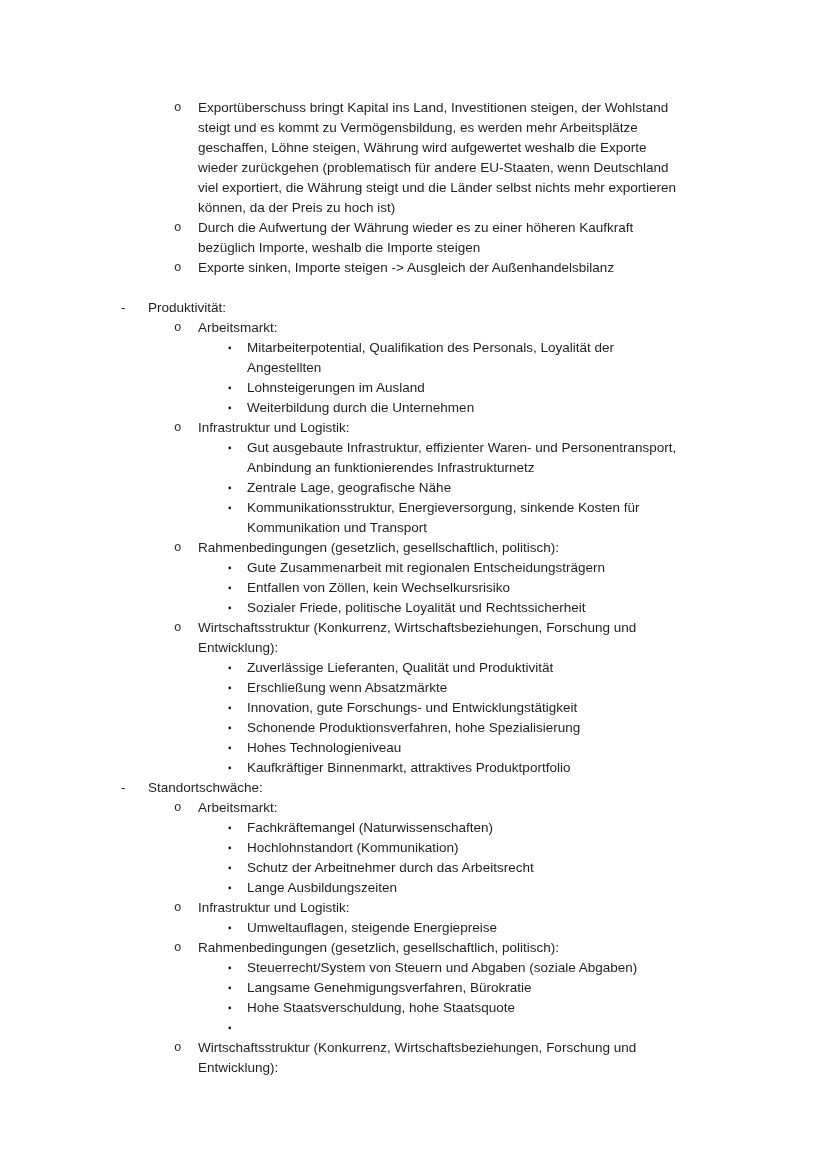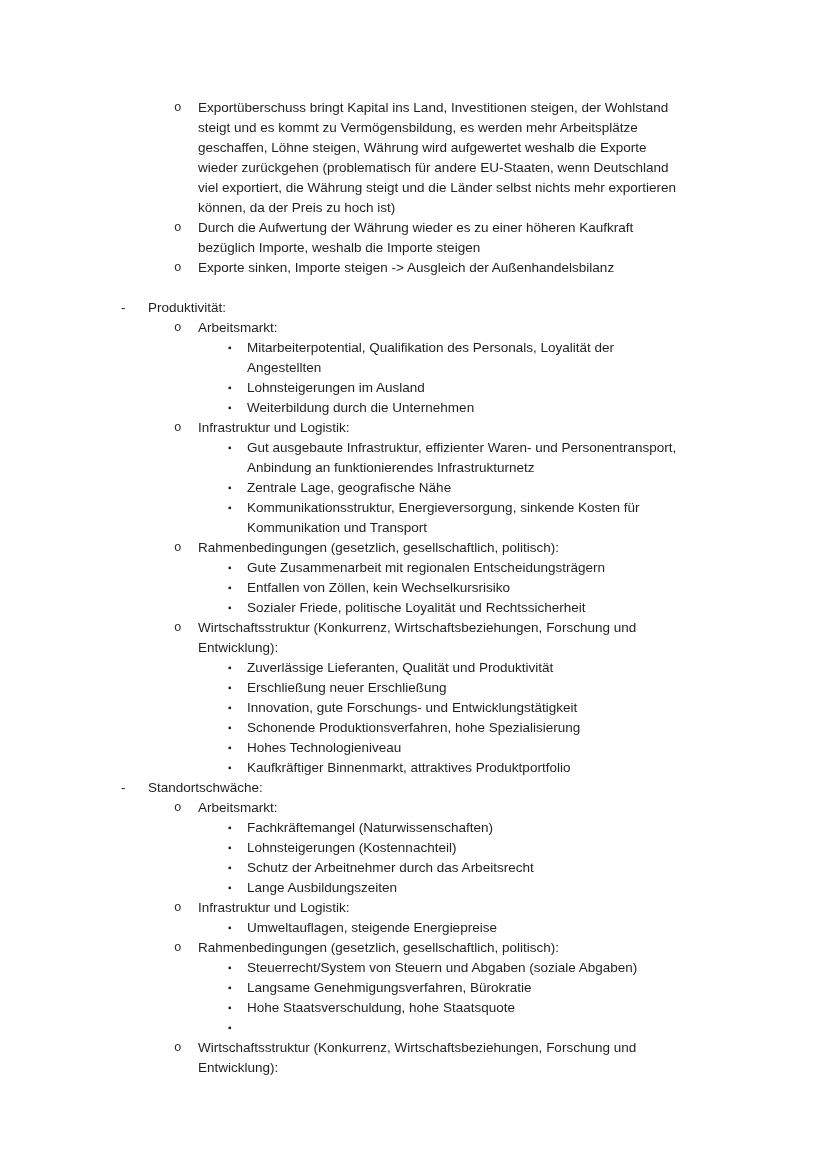--- a/index.html
+++ b/index.html
@@ -135,21 +135,21 @@
         <span class="marker">o</span>
         <span class="text">Wirtschaftsstruktur (Konkurrenz, Wirtschaftsbeziehungen, Forschung und
 Entwicklung):</span>
       </div>
       <div class="row level-3">
         <span class="marker">▪</span>
         <span class="text">Zuverlässige Lieferanten, Qualität und Produktivität</span>
       </div>
       <div class="row level-3">
         <span class="marker">▪</span>
-        <span class="text">Erschließung neuer Erschließung</span>
+        <span class="text">Erschließung wenn Absatzmärkte</span>
       </div>
       <div class="row level-3">
         <span class="marker">▪</span>
         <span class="text">Innovation, gute Forschungs- und Entwicklungstätigkeit</span>
       </div>
       <div class="row level-3">
         <span class="marker">▪</span>
         <span class="text">Schonende Produktionsverfahren, hohe Spezialisierung</span>
       </div>
       <div class="row level-3">
@@ -167,21 +167,21 @@
       <div class="row level-2">
         <span class="marker">o</span>
         <span class="text">Arbeitsmarkt:</span>
       </div>
       <div class="row level-3">
         <span class="marker">▪</span>
         <span class="text">Fachkräftemangel (Naturwissenschaften)</span>
       </div>
       <div class="row level-3">
         <span class="marker">▪</span>
-        <span class="text">Lohnsteigerungen (Kostennachteil)</span>
+        <span class="text">Hochlohnstandort (Kommunikation)</span>
       </div>
       <div class="row level-3">
         <span class="marker">▪</span>
         <span class="text">Schutz der Arbeitnehmer durch das Arbeitsrecht</span>
       </div>
       <div class="row level-3">
         <span class="marker">▪</span>
         <span class="text">Lange Ausbildungszeiten</span>
       </div>
       <div class="row level-2">

